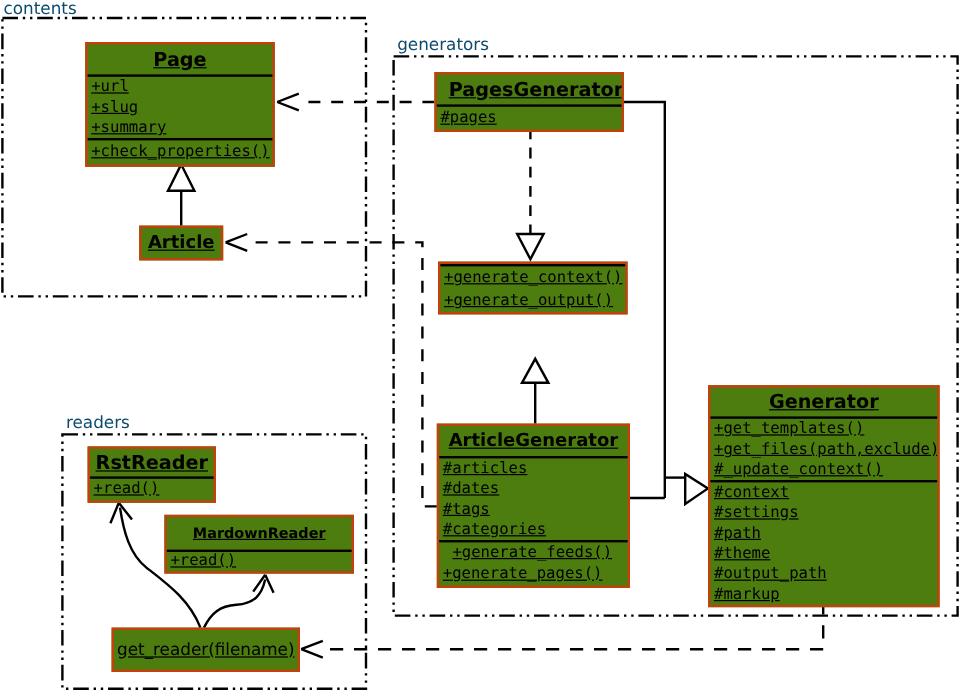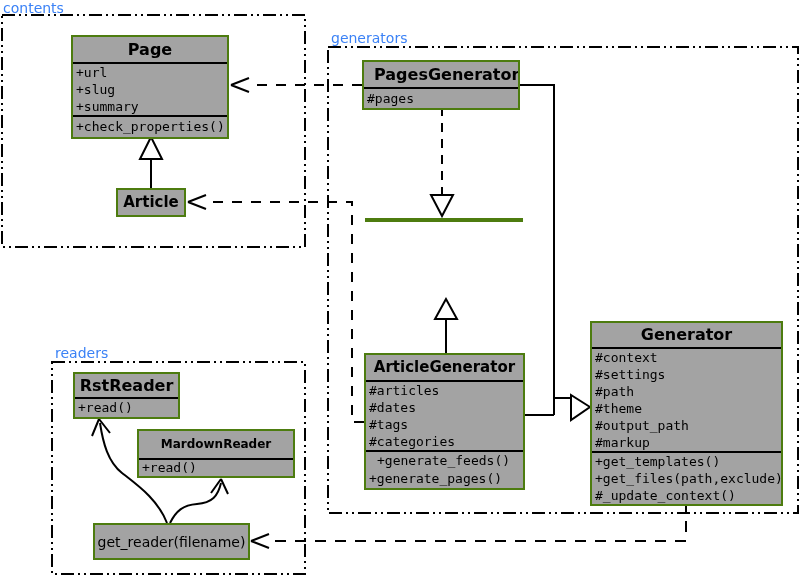--- a/index.html
+++ b/index.html
@@ -1,22 +1,22 @@
 <!DOCTYPE html>
 <html><head>
 <meta charset="utf-8">
 <style>
   html,body{margin:0;padding:0;background:#fff;}
   #stage{position:relative;width:803px;height:579px;background:#ffffff;
          font-family:"DejaVu Sans",sans-serif;color:#000;overflow:hidden;}
   #wires{position:absolute;left:0;top:0;width:803px;height:579px;z-index:0;}
   .pkg-label{position:absolute;z-index:1;font-size:14px;line-height:14px;
-             font-family:"DejaVu Sans",sans-serif;color:#3b82f6;white-space:nowrap;}
-  .cls{position:absolute;z-index:2;border:2px solid #4d7c0f;background:#a3a3a3;
-       box-sizing:border-box;}
+             font-family:"DejaVu Sans",sans-serif;color:#0c4a6e;white-space:nowrap;}
+  .cls{position:absolute;z-index:2;border:2px solid #c2410c;background:#4d7c0f;
+       box-sizing:border-box;text-decoration:underline;}
   .title{font-family:"DejaVu Sans",sans-serif;font-weight:bold;text-align:center;
          white-space:nowrap;overflow:hidden;}
   .sec{border-top:2px solid #000;}
   .row{font-family:"DejaVu Sans Mono",monospace;font-size:13px;line-height:17px;
        padding:0 3px;white-space:nowrap;overflow:hidden;}
   .stereo{font-family:"DejaVu Sans Mono",monospace;font-size:12px;text-align:center;
           line-height:16px;padding-top:3px;}
   .fnbox{display:flex;align-items:center;justify-content:center;
          font-size:14px;font-family:"DejaVu Sans",sans-serif;text-align:right;}
 </style>
@@ -82,50 +82,54 @@
   </div>
 
   <div class="cls" style="left:362px;top:60px;width:158px;">
     <div class="title" style="height:25px;line-height:25px;font-size:16px;padding-left:10px;">PagesGenerator</div>
     <div class="sec">
       <div class="row" style="line-height:19px;">#pages</div>
     </div>
   </div>
 
   <div class="cls" style="left:365px;top:218px;width:158px;">
+    <div class="sec">
+      <div class="row" style="line-height:19px;">+generate_context()</div>
+      <div class="row" style="line-height:19px;">+generate_output()</div>
+    </div>
   </div>
 
   <div class="cls" style="left:364px;top:353px;width:161px;">
     <div class="title" style="height:25px;line-height:25px;font-size:15px;border-radius:12px;">ArticleGenerator</div>
     <div class="sec">
       <div class="row">#articles</div>
       <div class="row">#dates</div>
       <div class="row">#tags</div>
       <div class="row">#categories</div>
     </div>
     <div class="sec">
       <div class="row" style="line-height:18px;padding-left:11px;">+generate_feeds()</div>
       <div class="row" style="line-height:18px;">+generate_pages()</div>
     </div>
   </div>
 
   <div class="cls" style="left:590px;top:321px;width:193px;">
     <div class="title" style="height:24px;line-height:24px;font-size:16px;">Generator</div>
     <div class="sec">
+      <div class="row">+get_templates()</div>
+      <div class="row">+get_files(path,exclude)</div>
+      <div class="row">#_update_context()</div>
+    </div>
+    <div class="sec">
       <div class="row">#context</div>
       <div class="row">#settings</div>
       <div class="row">#path</div>
       <div class="row">#theme</div>
       <div class="row">#output_path</div>
       <div class="row">#markup</div>
-    </div>
-    <div class="sec">
-      <div class="row">+get_templates()</div>
-      <div class="row">+get_files(path,exclude)</div>
-      <div class="row">#_update_context()</div>
     </div>
   </div>
 
   <div class="cls" style="left:73px;top:372px;width:107px;">
     <div class="title" style="height:23px;line-height:23px;font-size:16px;">RstReader</div>
     <div class="sec">
       <div class="row" style="line-height:18px;">+read()</div>
     </div>
   </div>
 

